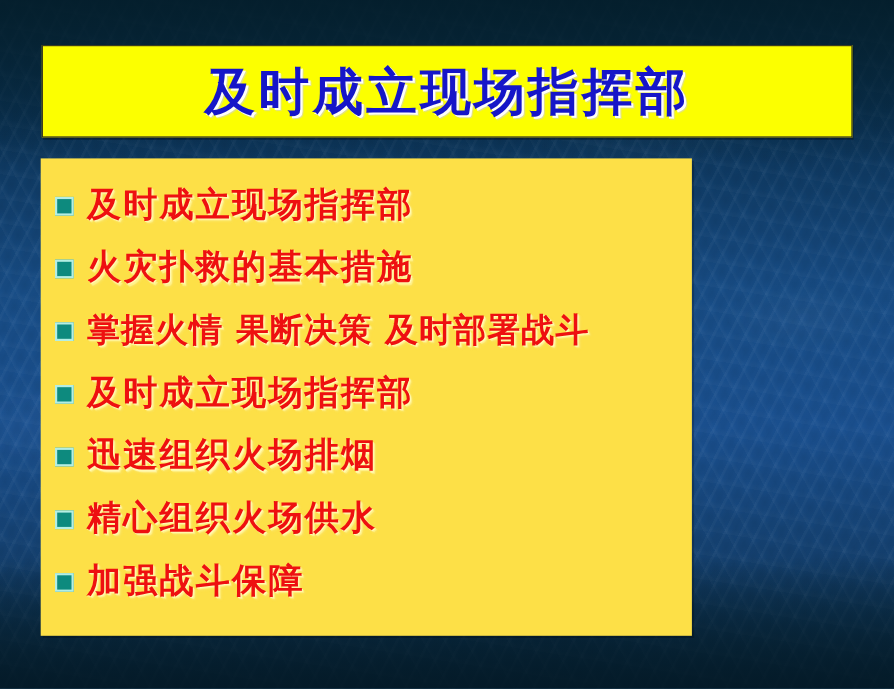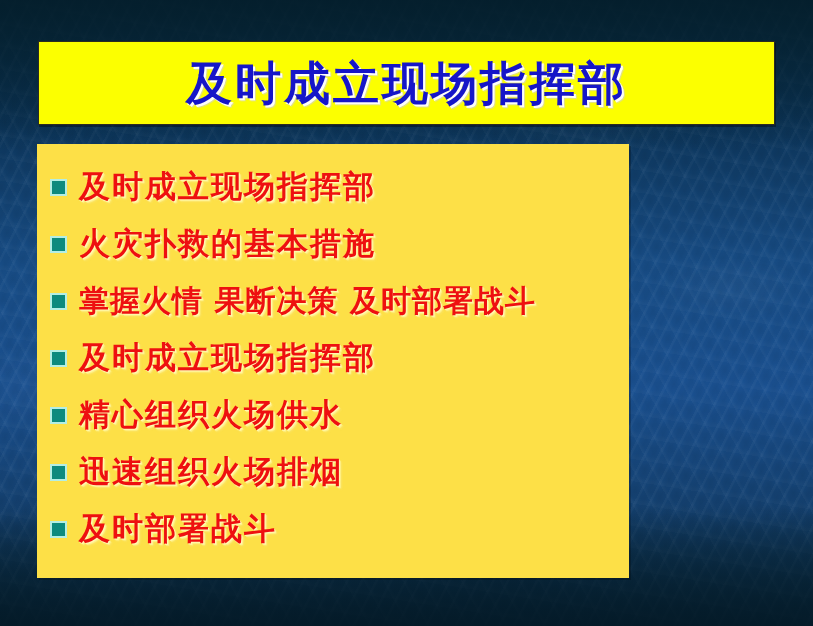--- a/index.html
+++ b/index.html
@@ -200,29 +200,29 @@
         <span class="bullet-text wide">掌握火情  果断决策  及时部署战斗</span>
       </li>
 
       <li class="bullet-row">
         <span class="bullet-marker"></span>
         <span class="bullet-text">及时成立现场指挥部</span>
       </li>
 
       <li class="bullet-row">
         <span class="bullet-marker"></span>
+        <span class="bullet-text">迅速组织火场排烟</span>
+      </li>
+
+      <li class="bullet-row">
+        <span class="bullet-marker"></span>
         <span class="bullet-text">精心组织火场供水</span>
       </li>
 
       <li class="bullet-row">
         <span class="bullet-marker"></span>
-        <span class="bullet-text">迅速组织火场排烟</span>
-      </li>
-
-      <li class="bullet-row">
-        <span class="bullet-marker"></span>
-        <span class="bullet-text">及时部署战斗</span>
+        <span class="bullet-text">加强战斗保障</span>
       </li>
 
     </ul>
   </div>
 
 </div>
 
 </body></html>

